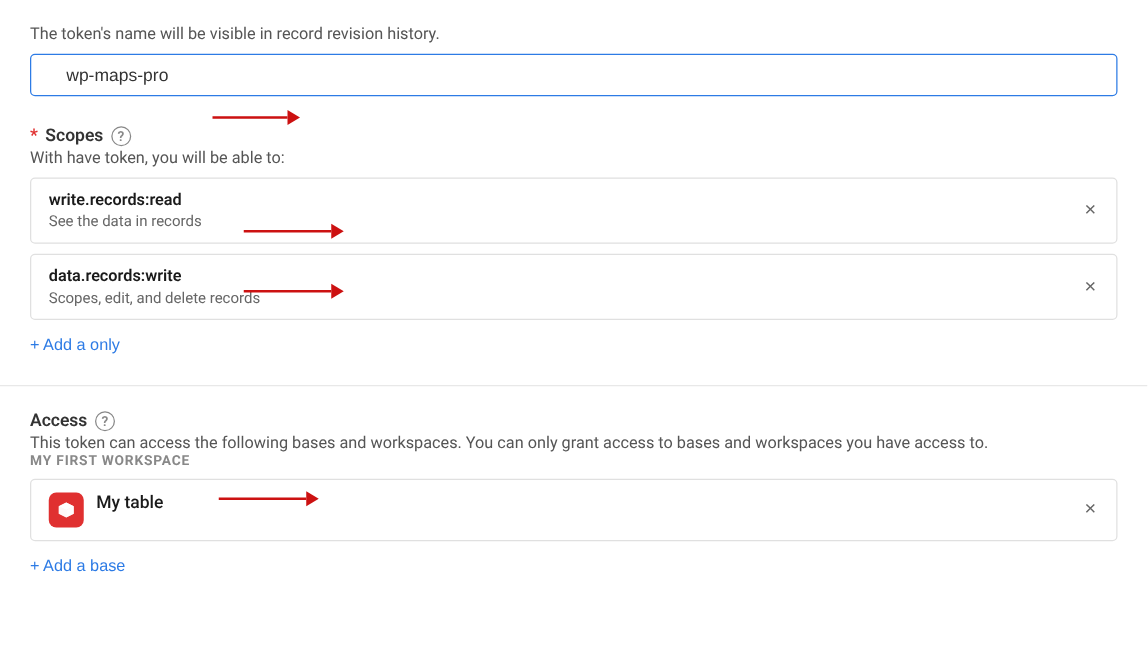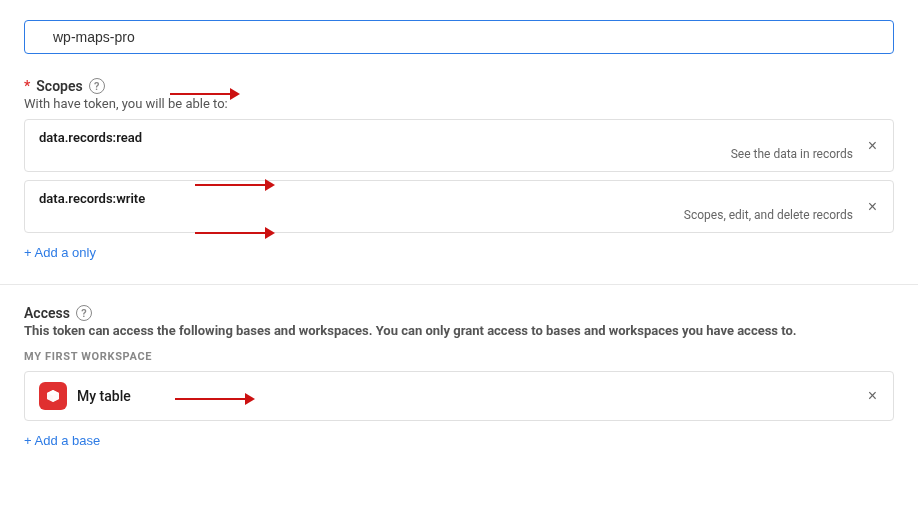--- a/index.html
+++ b/index.html
@@ -70,21 +70,20 @@
     }
     .scope-name {
       font-size: 13px;
       font-weight: 600;
       color: #1a1a1a;
       margin-bottom: 2px;
     }
     .scope-description {
       font-size: 12px;
       color: #666;
-      text-align: right;
     }
     .close-btn {
       position: absolute;
       right: 12px;
       top: 50%;
       transform: translateY(-50%);
       background: none;
       border: none;
       cursor: pointer;
       font-size: 16px;
@@ -108,39 +107,36 @@
       display: flex;
       align-items: flex-end;
       gap: 6px;
       font-weight: 600;
       font-size: 14px;
       margin-bottom: 2px;
     }
     .access-hint {
       font-size: 13px;
       color: #555;
-      margin-bottom: 12px;
-      font-weight: bold;
     }
     .workspace-label {
       font-size: 11px;
       font-weight: 700;
       color: #888;
       letter-spacing: 0.06em;
       text-transform: uppercase;
       margin-bottom: 8px;
     }
     .base-item {
       border: 1px solid #e0e0e0;
       border-radius: 4px;
       padding: 10px 40px 10px 14px;
       margin-bottom: 8px;
       position: relative;
       display: flex;
-      align-items: center;
       gap: 10px;
     }
     .base-icon {
       width: 28px;
       height: 28px;
       border-radius: 6px;
       background: #e03030;
       display: flex;
       align-items: center;
       justify-content: center;
@@ -160,34 +156,35 @@
       background: #e8e8e8;
       margin: 0 -24px 20px -24px;
     }
   </style>
 </head>
 <body>
 
 <div class="page-container">
 
   <div class="section">
+    <div class="section-hint">The token's name will be visible in record revision history.</div>
     <input class="name-input" type="text" value="wp-maps-pro" style="">
   </div>
 
   <div class="section">
     <div class="scopes-header">
       <span class="required-star">*</span>
         <span>Scopes</span>
       <span class="help-icon">?</span>
     </div>
     <div class="section-hint">With have token, you will be able to:</div>
 
     
     <div class="scope-item">
-      <div class="scope-name">data.records:read</div>
+      <div class="scope-name">write.records:read</div>
       <div class="scope-description">See the data in records</div>
       <button class="close-btn">×</button>
     </div>
 
     
     <div class="scope-item">
       <div class="scope-name">data.records:write</div>
       <div class="scope-description">Scopes, edit, and delete records</div>
       <button class="close-btn">×</button>
     </div>

